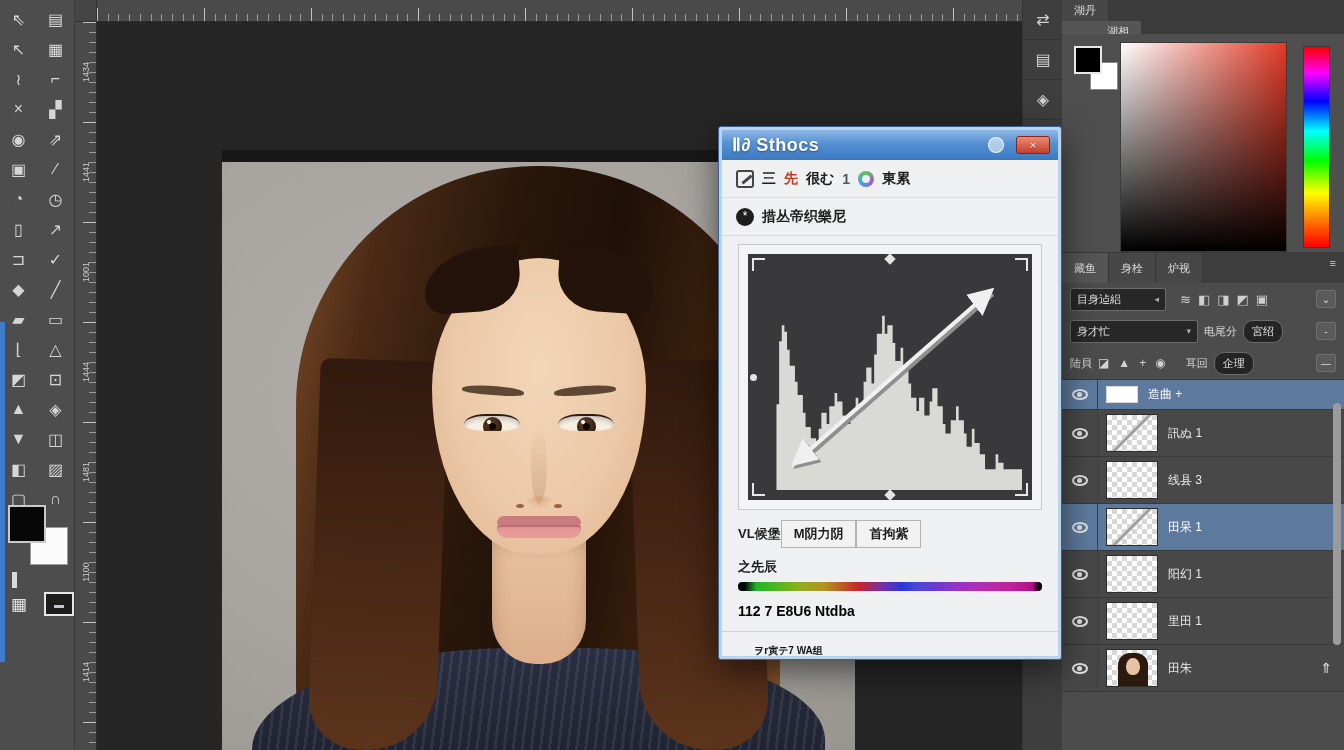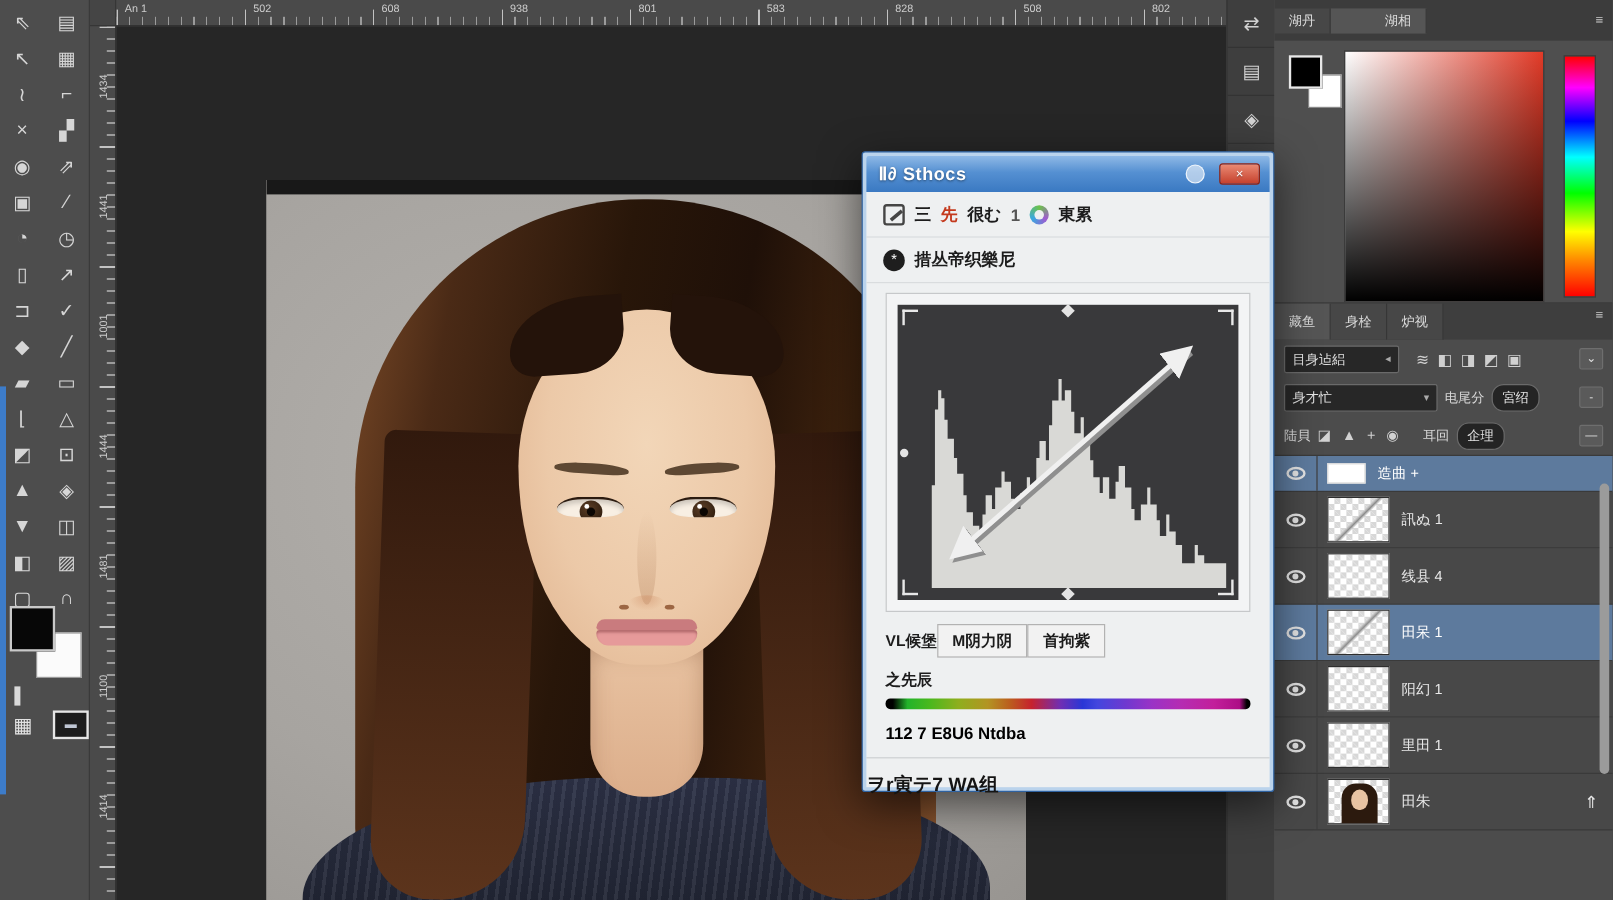--- a/index.html
+++ b/index.html
@@ -71,21 +71,21 @@
   .lips{position:absolute;left:50%;top:258px;width:84px;transform:translateX(-50%);}
   .lip-up{height:9px;background:#c97b7e;border-radius:10px 10px 3px 3px;}
   .lip-lo{height:13px;background:#e69a9a;border-radius:4px 4px 14px 14px;box-shadow:inset 0 2px 2px rgba(120,50,55,.45);}
 
   
   .strip{position:absolute;left:1022px;top:0;width:40px;height:750px;background:#3e3e3e;border-left:1px solid #343434;}
   .strip-btn{width:40px;height:40px;display:flex;align-items:center;justify-content:center;color:#d2d2d2;font-size:16px;border-bottom:1px solid #333;cursor:pointer;}
 
   
   .right{position:absolute;left:1062px;top:0;width:282px;height:750px;background:#4f4f4f;}
-  .cp-tabs{position:relative;height:34px;background:#3c3c3c;display:flex;align-items:center;}
+  .cp-tabs{position:relative;height:34px;background:#3c3c3c;display:flex;align-items:flex-start;flex-direction:column;}
   .tab{padding:3px 12px;font-size:11px;color:#ddd;background:#474747;border-right:1px solid #363636;cursor:pointer;}
   .tab.active{background:#555;padding-left:45px;}
   .panel-menu{margin-left:auto;color:#ccc;font-size:11px;padding:4px 8px;cursor:pointer;}
   .cp-body{position:relative;height:228px;background:#4f4f4f;}
   .ms-b{position:absolute;left:12px;top:12px;width:28px;height:28px;background:#000;border:2px solid #e8e8e8;z-index:2;}
   .ms-w{position:absolute;left:28px;top:28px;width:28px;height:28px;background:#fff;border:1px solid #888;}
   .sv-square{position:absolute;left:58px;top:8px;width:167px;height:210px;border:1px solid #3b3b3b;
     background:linear-gradient(to top,#000,rgba(0,0,0,0)),linear-gradient(to right,#fff,#e23a27);}
   .hue-bar{position:absolute;left:241px;top:12px;width:27px;height:202px;border:1px solid #3b3b3b;
     background:linear-gradient(180deg,#f00 0%,#f0f 13%,#00f 27%,#0ff 42%,#0f0 57%,#ff0 73%,#f80 85%,#f00 100%);}
@@ -130,21 +130,21 @@
   .lname{color:#e8e8e8;font-size:12px;}
   .layer.selected .lname{color:#fff;}
   .bg-lock{margin-left:auto;margin-right:12px;color:#e8e8e8;font-size:14px;}
   .lp-scrollbar{position:absolute;right:3px;top:150px;width:8px;height:242px;background:#9b9b9b;border-radius:4px;cursor:pointer;}
 
   
   .dialog{position:absolute;left:718px;top:126px;width:344px;height:534px;background:#bad3ec;
     border:1px solid #2f62a0;border-radius:3px;box-shadow:0 10px 34px rgba(0,0,0,.55);z-index:20;padding:3px;}
   .dlg-titlebar{position:relative;height:30px;border-radius:2px 2px 0 0;
     background:linear-gradient(#8fb9e6 0%,#5590d2 45%,#3a79c2 100%);display:flex;align-items:center;padding:0 10px;}
-  .dlg-title{color:#fff;font-size:15px;font-weight:bold;text-shadow:0 1px 2px rgba(0,0,0,.45);letter-spacing:.5px;}
+  .dlg-title{color:#fff;font-size:18px;font-weight:bold;text-shadow:0 1px 2px rgba(0,0,0,.45);letter-spacing:.5px;}
   .dlg-help{position:absolute;right:54px;top:7px;width:16px;height:16px;border-radius:50%;
     background:rgba(255,255,255,.55);border:1px solid rgba(255,255,255,.8);cursor:pointer;}
   .dlg-close{position:absolute;right:8px;top:6px;width:34px;height:18px;border-radius:3px;
     background:linear-gradient(#ea8a74,#c5402c);border:1px solid #8d2317;color:#fff;font-size:11px;
     display:flex;align-items:center;justify-content:center;cursor:pointer;text-shadow:0 1px 1px rgba(0,0,0,.4);}
   .dlg-body{background:#eef0f1;height:496px;display:flex;flex-direction:column;}
   .dlg-menu{display:flex;align-items:center;height:38px;border-bottom:1px solid #d9dcde;padding:0 14px;gap:8px;flex:none;cursor:pointer;}
   .mi-pencil{width:18px;height:18px;border:2px solid #454545;border-radius:3px;position:relative;flex:none;}
   .mi-pencil::after{content:"";position:absolute;left:3px;top:6px;width:12px;height:3px;background:#454545;transform:rotate(-40deg);}
   .mi-ball{width:18px;height:18px;border-radius:50%;background:#1e1e1e;color:#fff;font-size:12px;line-height:17px;text-align:center;flex:none;}
@@ -168,21 +168,21 @@
   .handle.circle{width:7px;height:7px;border-radius:50%;top:50%;margin-top:-3px;}
   .handle.left{left:2px;}
   .dlg-controls{display:flex;align-items:center;margin:10px 16px 0;flex:none;}
   .dlg-label{font-size:13px;color:#1c1c1c;font-weight:bold;}
   .dlg-btn{border:1px solid #b2b2b2;background:#f2f2f2;padding:4px 12px;font-size:13px;color:#1c1c1c;font-weight:bold;cursor:pointer;text-align:center;}
   .dlg-hue-label{margin:10px 16px 0;flex:none;}
   .dlg-rainbow{margin:6px 16px 0;height:9px;border-radius:4px;flex:none;
     background:linear-gradient(90deg,#000 0%,#000 2%,#22b32a 6%,#49b81d 12%,#8fae1d 20%,#b39422 28%,#bb5e1e 34%,#c6222e 40%,#6f2fb4 48%,#2936d6 54%,#4346de 58%,#7038cf 66%,#9a32c6 73%,#b52cb2 81%,#c21f9b 90%,#ad0e86 97%,#000 99%,#000 100%);}
   .dlg-info{margin:12px 16px 0;font-size:14px;color:#000000;font-weight:bold;flex:none;}
   .dlg-sep{height:1px;background:#cdd0d2;margin:12px 0 0;flex:none;}
-  .dlg-footer{margin:12px 0 0;font-size:16px;color:#141414;font-weight:bold;flex:none;}
+  .dlg-footer{margin:12px 32px 0;font-size:10px;color:#141414;font-weight:bold;flex:none;}
 </style>
 </head>
 <body>
 
 <div id="app">
 
   <div class="toolbar">
     <div class="tools">
 
     <div class="tool">
@@ -297,32 +297,20 @@
       <div class="tb-mode">▦</div>
       <div class="tb-mode dark">▬</div>
     </div>
   </div>
   <div class="left-accent"></div>
 
   <div class="ruler-corner"></div>
   <div class="ruler-h">
     <div class="rh-ticks"></div>
     <div class="rh-ticks-major"></div>
-    <div class="rh-labels">
-
-    <span class="rh-label">An 1</span>
-        <span class="rh-label">502</span>
-        <span class="rh-label">608</span>
-        <span class="rh-label">938</span>
-        <span class="rh-label">801</span>
-        <span class="rh-label">583</span>
-        <span class="rh-label">828</span>
-        <span class="rh-label">508</span>
-        <span class="rh-label">802</span>
-      </div>
   </div>
   <div class="ruler-v">
     <div class="rv-ticks"></div>
     <div class="rv-ticks-major"></div>
     <div class="rv-labels">
 
     <span class="rv-label">1434</span>
         <span class="rv-label">1441</span>
         <span class="rv-label">1001</span>
         <span class="rv-label">1444</span>
@@ -454,21 +442,21 @@
               <div class="eye-ic"></div>
             </div>
           <div class="thumb checker diag"></div>
           <span class="lname">訊ぬ 1</span>
         </div>
         <div class="layer">
           <div class="eye-cell">
               <div class="eye-ic"></div>
             </div>
           <div class="thumb checker"></div>
-          <span class="lname">线县 4</span>
+          <span class="lname">线县 3</span>
         </div>
         <div class="layer selected">
           <div class="eye-cell">
               <div class="eye-ic"></div>
             </div>
           <div class="thumb checker diag"></div>
           <span class="lname">田呆 1</span>
         </div>
         <div class="layer">
           <div class="eye-cell">

